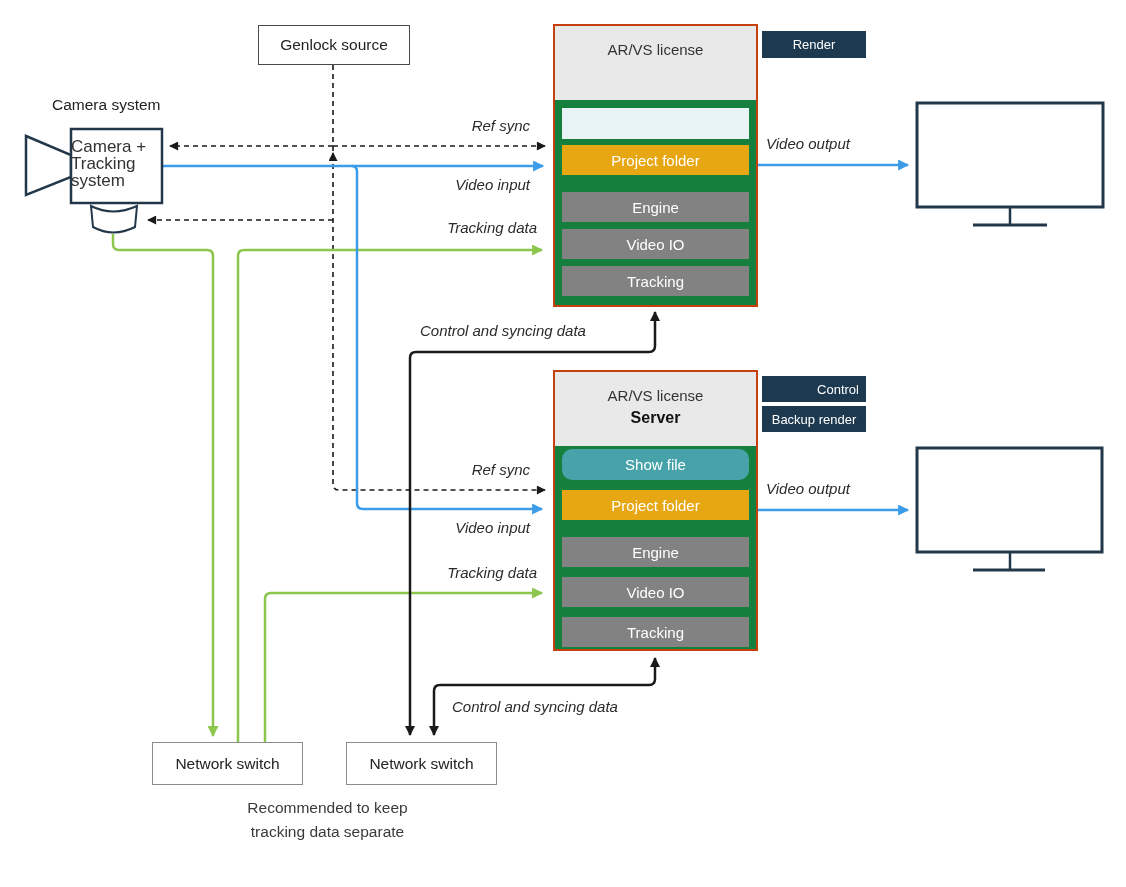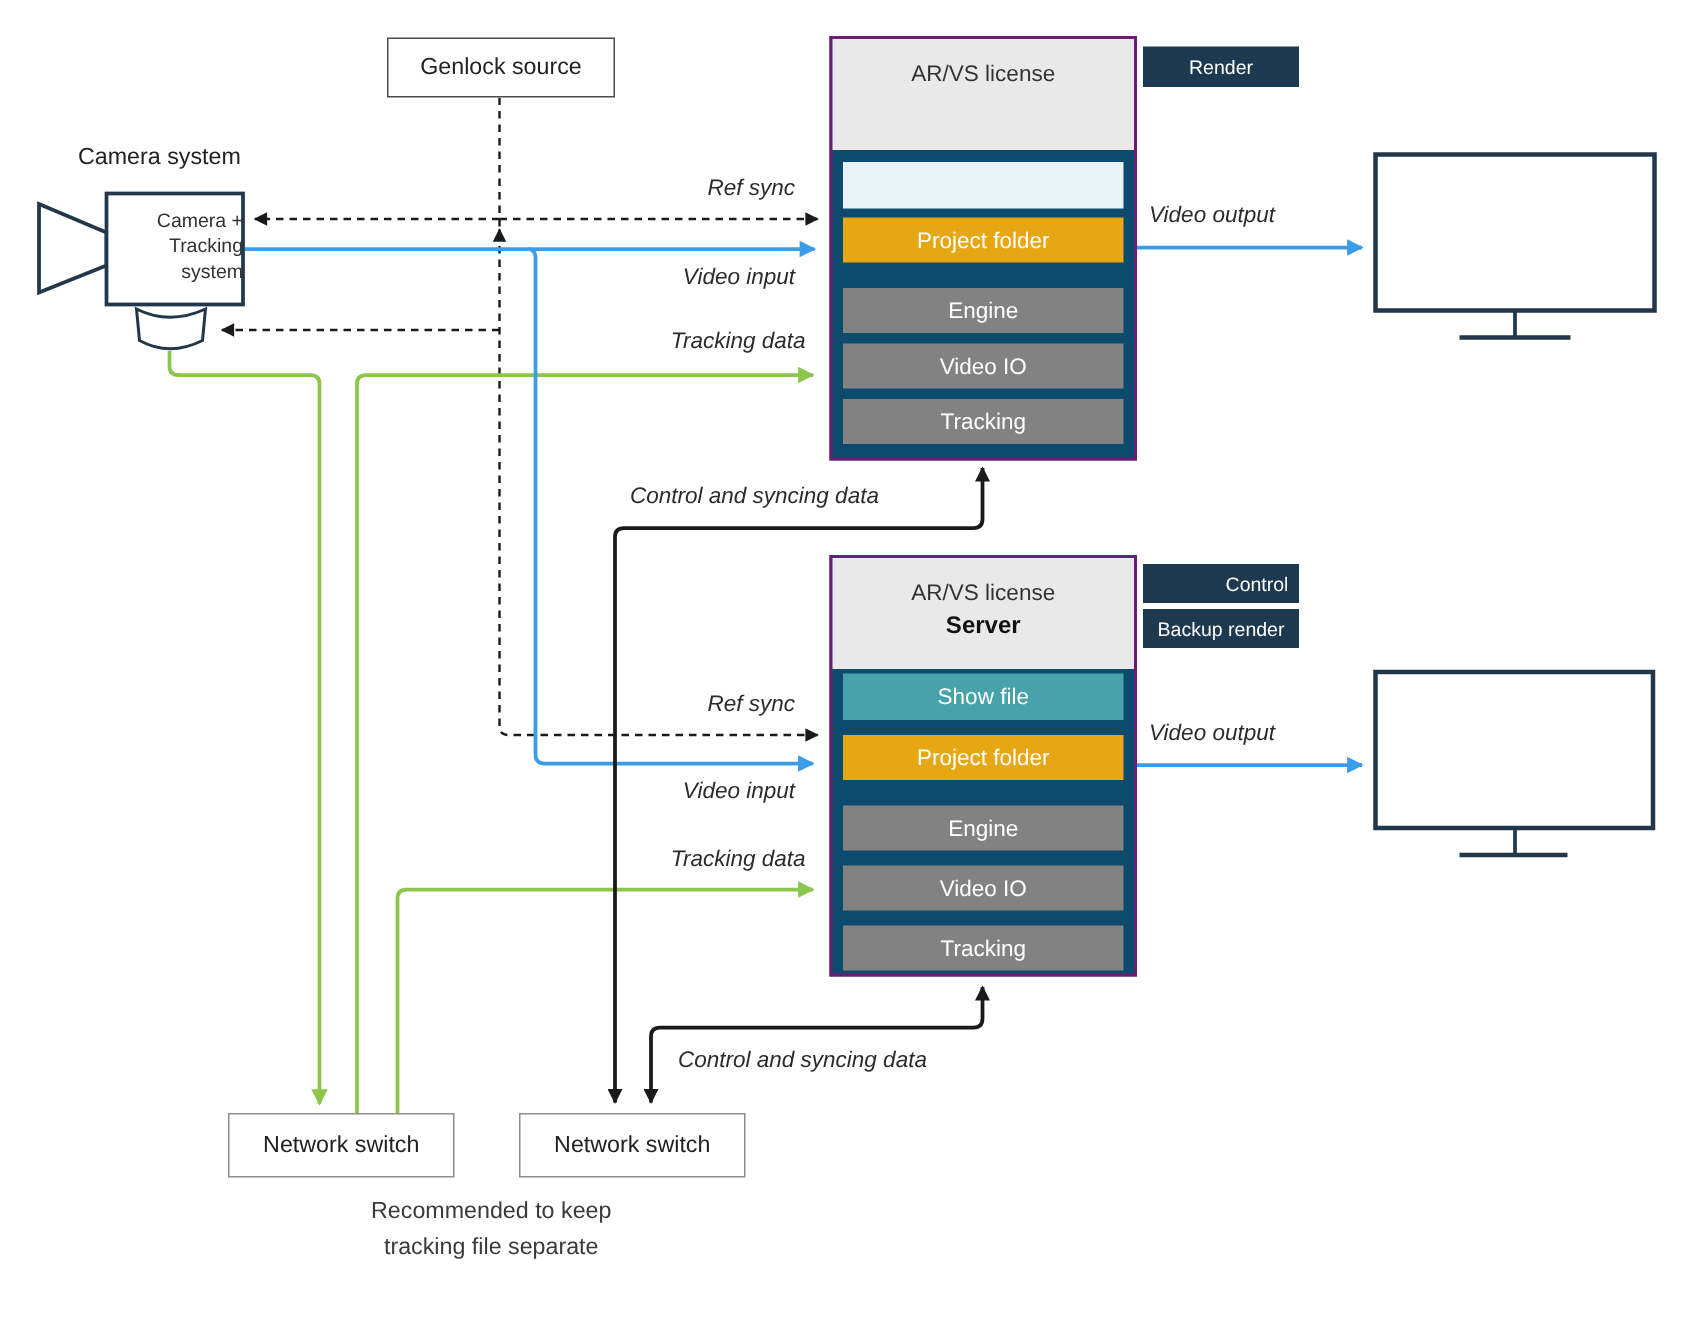--- a/index.html
+++ b/index.html
@@ -18,32 +18,32 @@
   .ln-green{stroke:var(--accent-green);stroke-width:2.5;}
   .ln-black{stroke:var(--line-black);stroke-width:2.5;}
   .mk-blue{fill:var(--accent-blue);} .mk-green{fill:var(--accent-green);} .mk-black{fill:var(--line-black);}
   .shape{fill:#fff;stroke:var(--navy);}
   .lbl{position:absolute;font-style:italic;font-size:15px;color:#2b2b2b;white-space:nowrap;}
   .lbl.r{text-align:right;}
   .plain-lbl{position:absolute;font-size:15.5px;color:#222;white-space:nowrap;}
   .outline-box{position:absolute;box-sizing:border-box;background:#fff;display:flex;align-items:center;justify-content:center;font-size:15.5px;color:#222;}
   .genlock{border:1.5px solid #4a4a4a;}
   .switch{border:1.5px solid #8c8c8c;}
-  .unit{position:absolute;box-sizing:border-box;background:#0c4a6e;border:2px solid #701a75;}
+  .unit{position:absolute;box-sizing:border-box;background:#15803d;border:2px solid #c2410c;}
   .unit-header{position:absolute;left:0;top:0;right:0;height:74px;background:var(--header-gray);text-align:center;padding-top:13px;box-sizing:border-box;}
   .unit-header .lic{font-size:15px;color:#333;line-height:21px;}
   .unit-header .role{font-size:16px;font-weight:bold;color:#111;line-height:23px;}
   .row{position:absolute;left:7px;width:187px;height:30px;display:flex;align-items:center;justify-content:center;font-size:15px;color:#fff;}
   .row-placeholder{background:var(--placeholder-blue);}
   .row-orange{background:var(--orange);}
-  .row-teal{background:var(--teal);}
+  .row-teal{background:var(--teal);border-radius:10px;}
   .row-gray{background:var(--row-gray);}
   .badge{position:absolute;box-sizing:border-box;background:var(--badge-navy);color:#fff;font-size:13px;display:flex;align-items:center;justify-content:center;}
   .pre{white-space:pre-line;}
-  .cam-text{position:absolute;left:71px;top:138px;width:91px;text-align:right;font-size:13px;line-height:17px;color:#333;}
+  .cam-text{position:absolute;left:71px;top:138px;width:91px;text-align:left;font-size:17px;line-height:17px;color:#333;}
   .note{position:absolute;left:200px;top:796px;width:255px;text-align:center;font-size:15.5px;line-height:24px;color:#3a3a3a;}
 </style>
 </head>
 <body>
 
 <div id="canvas">
 
   <svg id="wires" width="1126" height="887" viewBox="0 0 1126 887">
     <defs>
       <marker id="mblue" viewBox="0 0 10 10" refX="9" refY="5" markerWidth="13" markerHeight="11" orient="auto" markerUnits="userSpaceOnUse">
@@ -141,15 +141,15 @@
   <div class="lbl" style="left:452px;top:698px;">Control and syncing data</div>
 
   <div class="outline-box switch" style="left:152px;top:742px;width:151px;height:43px;">
     <span>Network switch</span>
   </div>
   <div class="outline-box switch" style="left:346px;top:742px;width:151px;height:43px;">
     <span>Network switch</span>
   </div>
 
   <div class="note pre">Recommended to keep
-tracking file separate</div>
+tracking data separate</div>
 
 </div>
 
 </body></html>

